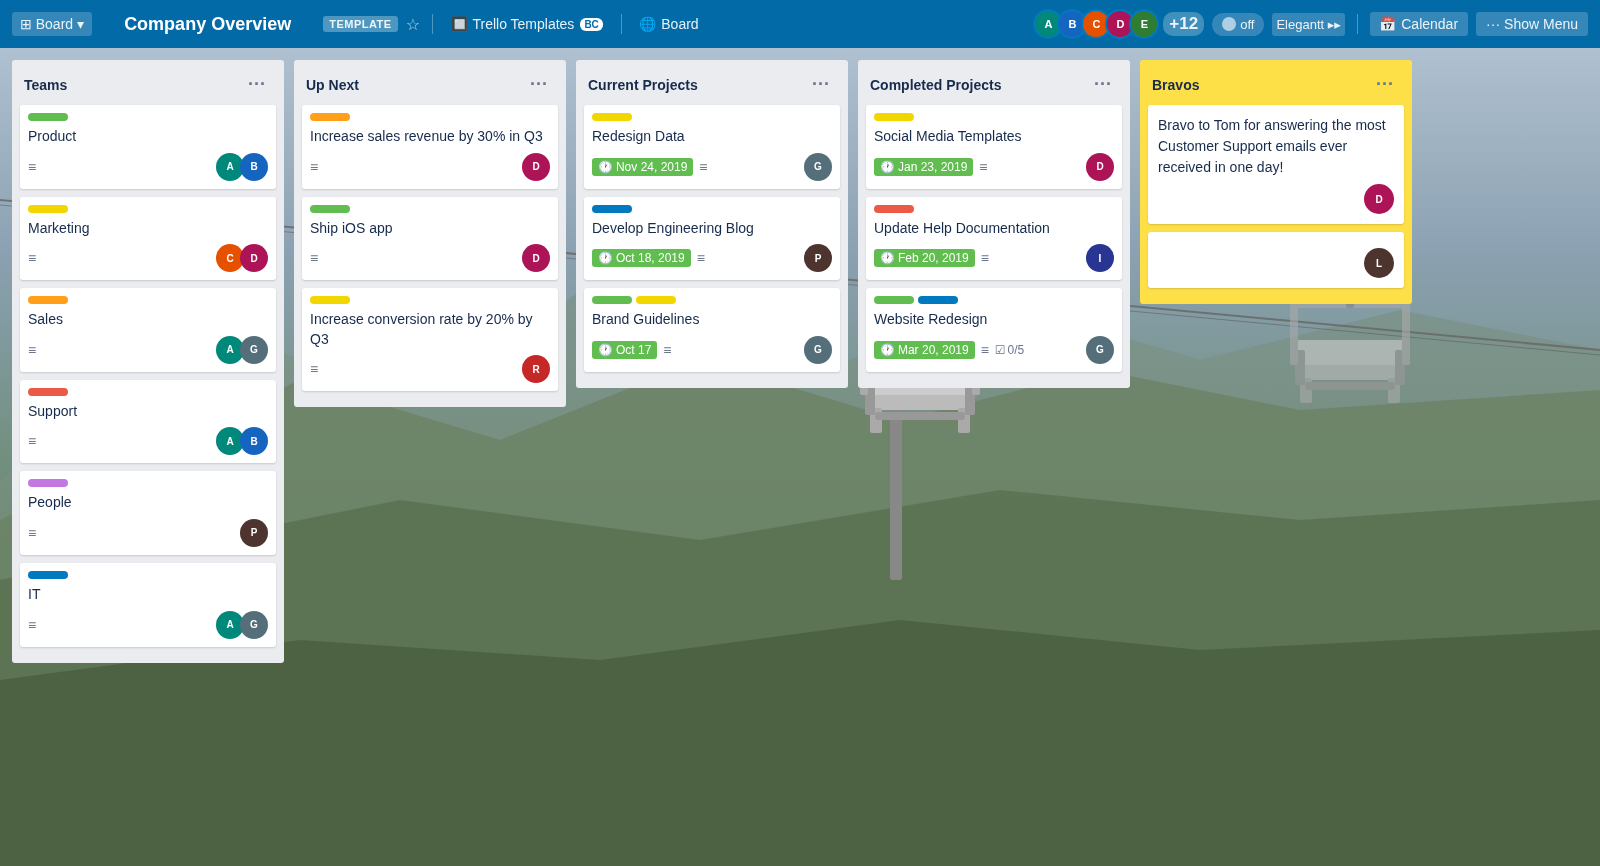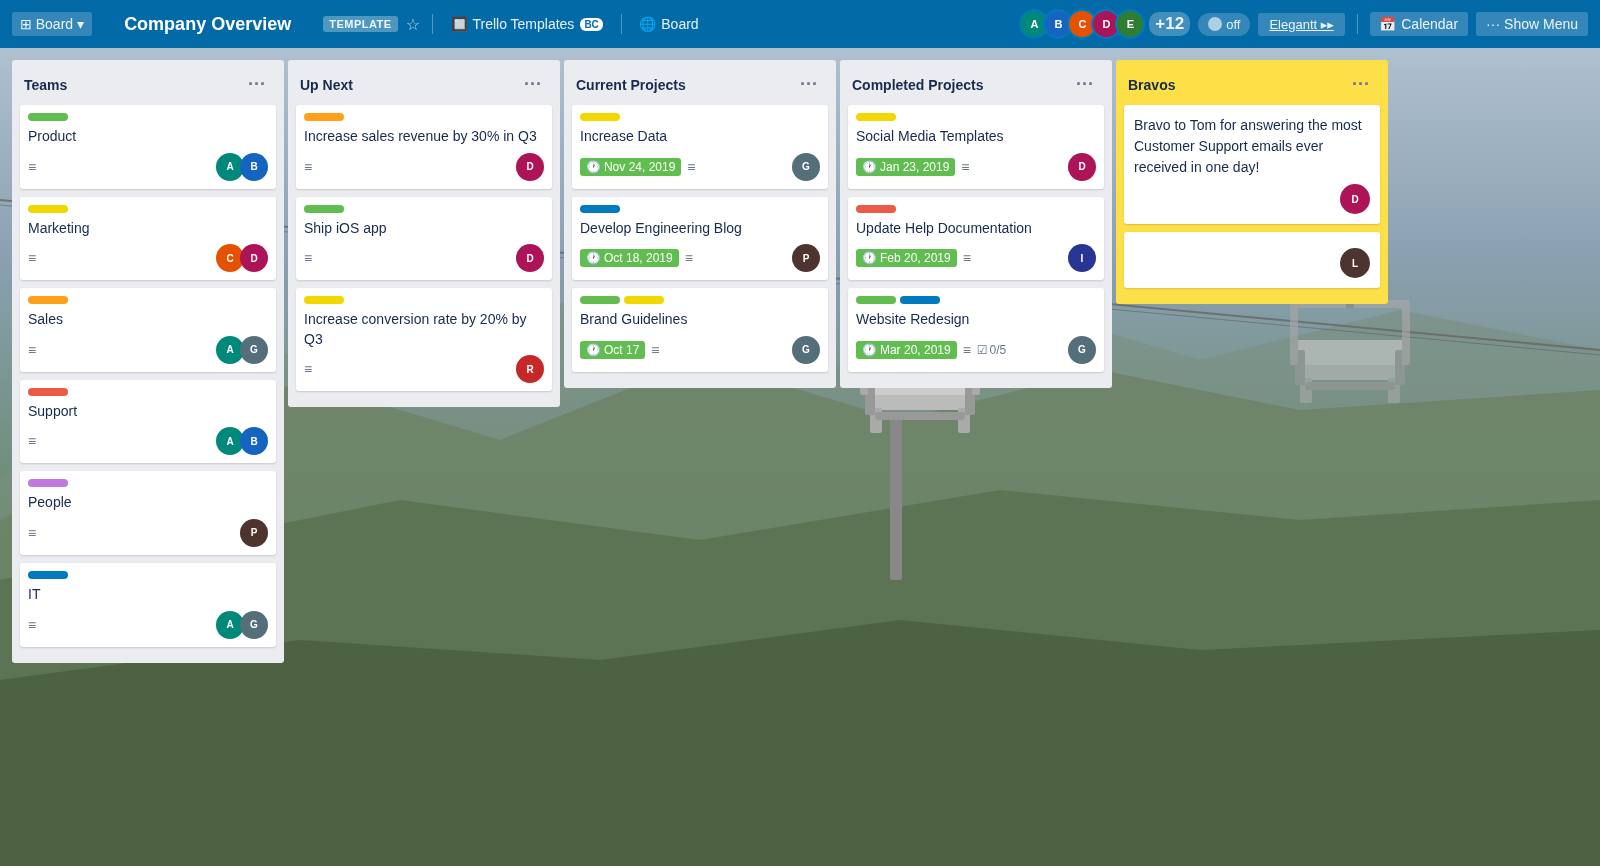--- a/index.html
+++ b/index.html
@@ -105,25 +105,25 @@
       padding: 4px 10px;
       color: rgba(255,255,255,0.9);
       font-size: 13px;
       cursor: pointer;
     }
     .toggle-circle { width: 14px; height: 14px; border-radius: 50%; background: #fff; opacity: 0.6; }
 
     .elegantt-btn {
       background: rgba(255,255,255,0.2);
       border: none; border-radius: 3px;
-      padding: 4px 11px;
+      padding: 4px 4px;
       color: rgba(255,255,255,0.9);
       font-size: 13px;
       cursor: pointer;
-      display: flex; gap: 4px; text-decoration: underline;
+      display: flex; gap: 4px;
     }
 
     .calendar-btn {
       display: flex; align-items: center; gap: 4px;
       background: rgba(255,255,255,0.2);
       border: none; border-radius: 3px;
       padding: 4px 10px;
       color: rgba(255,255,255,0.9);
       font-size: 14px;
       cursor: pointer;
@@ -139,21 +139,21 @@
       cursor: pointer;
     }
 
     
     .board {
       position: absolute;
       top: 48px; left: 0; right: 0; bottom: 0;
       display: flex;
       align-items: flex-start;
       padding: 12px;
-      gap: 4px;
+      gap: 10px;
       overflow-x: auto;
       z-index: 50;
     }
 
     
     .column {
       background: #EBECF0;
       border-radius: 3px;
       width: 272px;
       min-width: 272px;
@@ -524,21 +524,21 @@
   </div>
 
   <div class="column">
     <div class="column-header">
       <span>Current Projects</span>
       <span class="column-menu">···</span>
     </div>
 
     <div class="card">
       <div class="card-label label-yellow"></div>
-      <div class="card-title">Increase Data</div>
+      <div class="card-title">Redesign Data</div>
       <div class="card-footer">
         <div class="card-meta">
           <span class="card-badge badge-green">
             <span>🕐</span>
             <span>Nov 24, 2019</span>
           </span>
           <span class="card-icon">≡</span>
         </div>
         <div class="card-avatars">
           <div class="card-avatar av-gray">G</div>

